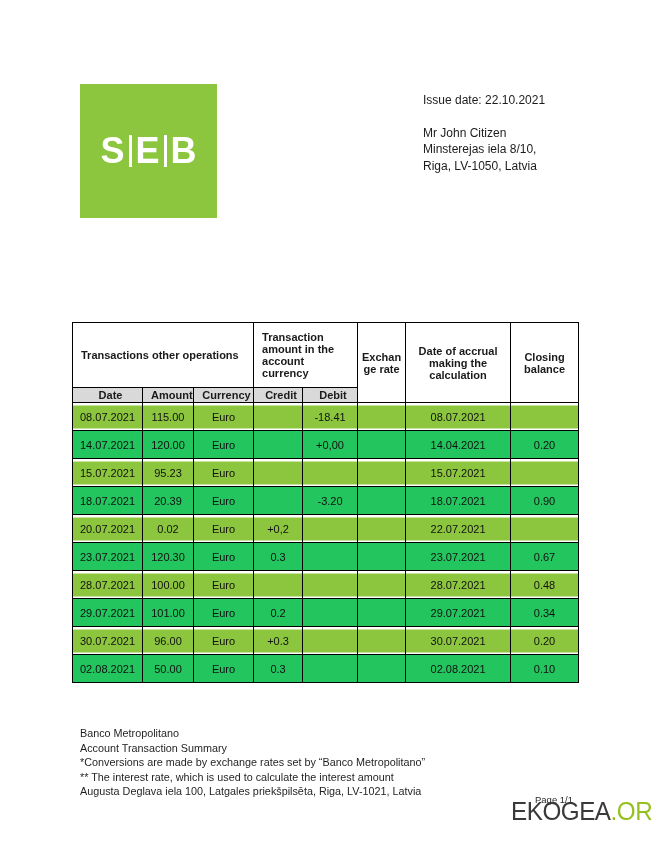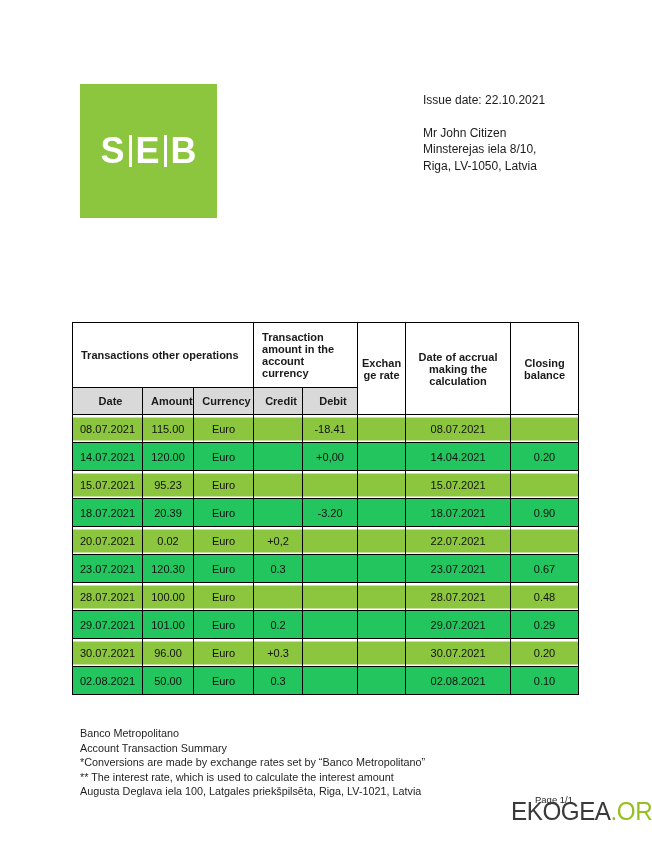--- a/index.html
+++ b/index.html
@@ -42,21 +42,21 @@
     position:absolute; left:72px; top:322px; width:506px;
     border-collapse:collapse; table-layout:fixed;
     font-family:"Liberation Sans", sans-serif;
   }
   table.tx th, table.tx td {
     border:1px solid #000000; font-size:11px; text-align:center;
     vertical-align:middle; padding:1px 2px; overflow:hidden;
   }
   tr.h1 th { background:#ffffff; font-weight:bold; height:65px; }
   tr.h1 th.left { text-align:left; padding-left:8px; padding-right:10px; }
-  tr.h2 th { background:#D9D9D9; font-weight:bold; height:27px;padding-left:8px; }
+  tr.h2 th { background:#D9D9D9; font-weight:bold; height:15px;padding-left:8px; }
   tbody td { height:28px; font-weight:normal; color:#111; }
   tr.green td {
     background:linear-gradient(to bottom,#ffffff 0 2px,#8CC63E 2px calc(100% - 2px),#ffffff calc(100% - 2px) 100%);
   }
   tr.plain td { background:#22c55e; }
 
   
   .footer {
     position:absolute; left:80px; top:726px; font-size:10.8px; line-height:14.6px; color:#1f1f1f;
   }
@@ -193,21 +193,21 @@
         <td>0.48</td>
       </tr>
       <tr class="plain">
         <td>29.07.2021</td>
         <td>101.00</td>
         <td>Euro</td>
         <td>0.2</td>
         <td></td>
         <td></td>
         <td>29.07.2021</td>
-        <td>0.29</td>
+        <td>0.34</td>
       </tr>
       <tr class="green">
         <td>30.07.2021</td>
         <td>96.00</td>
         <td>Euro</td>
         <td>+0.3</td>
         <td></td>
         <td></td>
         <td>30.07.2021</td>
         <td>0.20</td>

